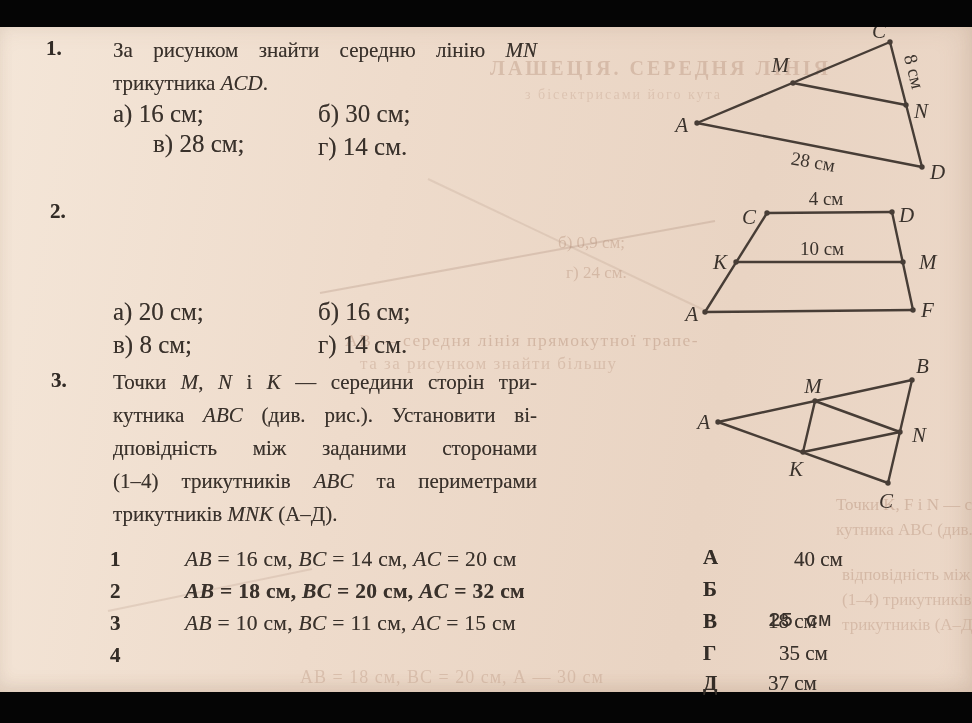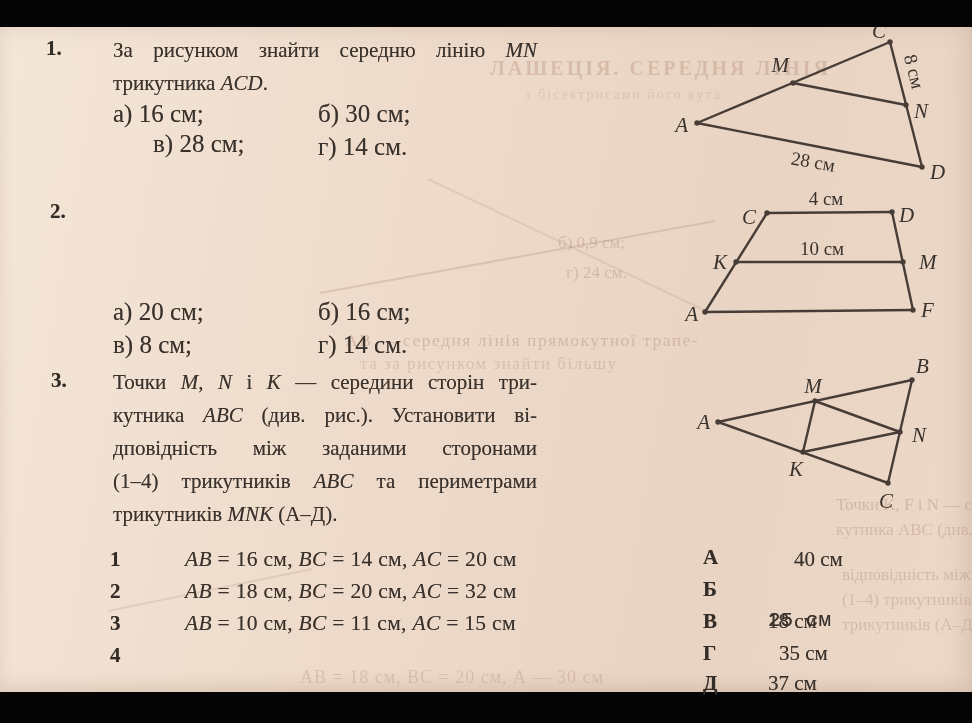--- a/index.html
+++ b/index.html
@@ -142,21 +142,21 @@
     <text x="224" y="21" text-anchor="start">B</text>
     <text x="194" y="156" text-anchor="middle">C</text>
     <text x="121" y="41" text-anchor="middle">M</text>
     <text x="220" y="90" text-anchor="start">N</text>
     <text x="104" y="124" text-anchor="middle">K</text>
   </svg>
 
   <div class="rownum" style="left:110px;top:520px;">1</div>
   <div class="eq" style="left:185px;top:520px;"><i>AB</i> = 16 см, <i>BC</i> = 14 см, <i>AC</i> = 20 см</div>
   <div class="rownum" style="left:110px;top:552px;">2</div>
-  <div class="eq" style="left:185px;top:552px;"><i>AB</i> = 18 см, <i>BC</i> = 20 см, <i>AC</i> = 32 см</div>
+  <div class="eq" style="left:185px;top:552px;font-weight:bold;"><i>AB</i> = 18 см, <i>BC</i> = 20 см, <i>AC</i> = 32 см</div>
   <div class="rownum" style="left:110px;top:584px;">3</div>
   <div class="eq" style="left:185px;top:584px;"><i>AB</i> = 10 см, <i>BC</i> = 11 см, <i>AC</i> = 15 см</div>
   <div class="rownum" style="left:110px;top:616px;">4</div>
 
   <div class="ansL" style="left:703px;top:518px;">А</div>
   <div class="ansV" style="left:768px;top:520px;margin-left:26px;">40 см</div>
   <div class="ansL" style="left:703px;top:550px;">Б</div>
   <div class="ansV" style="left:768px;top:582px;font-family:Liberation Mono, monospace;">25 см</div>
   <div class="ansL" style="left:703px;top:582px;">В</div>
   <div class="ansV" style="left:768px;top:582px;">18 см</div>

